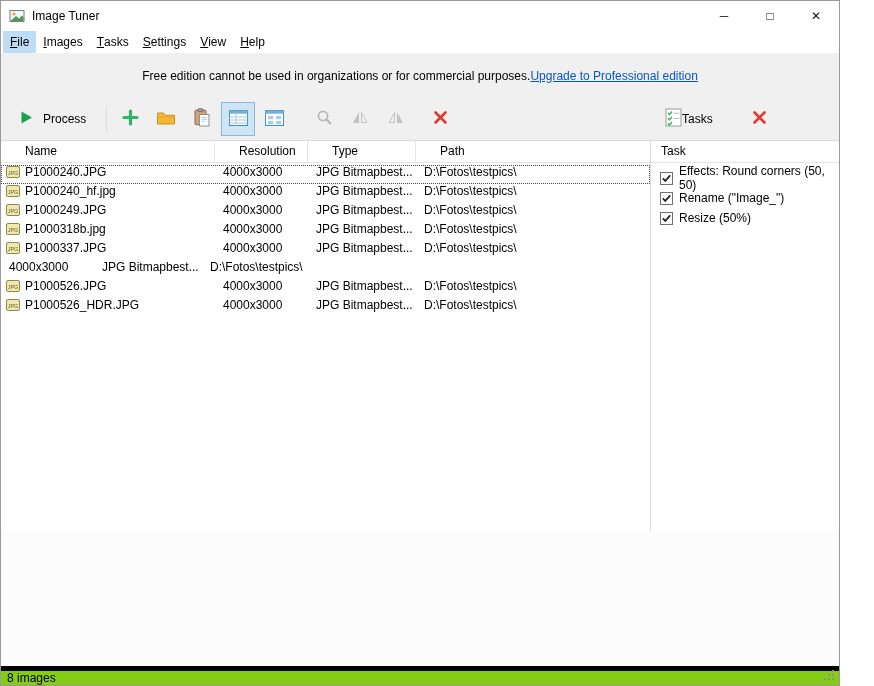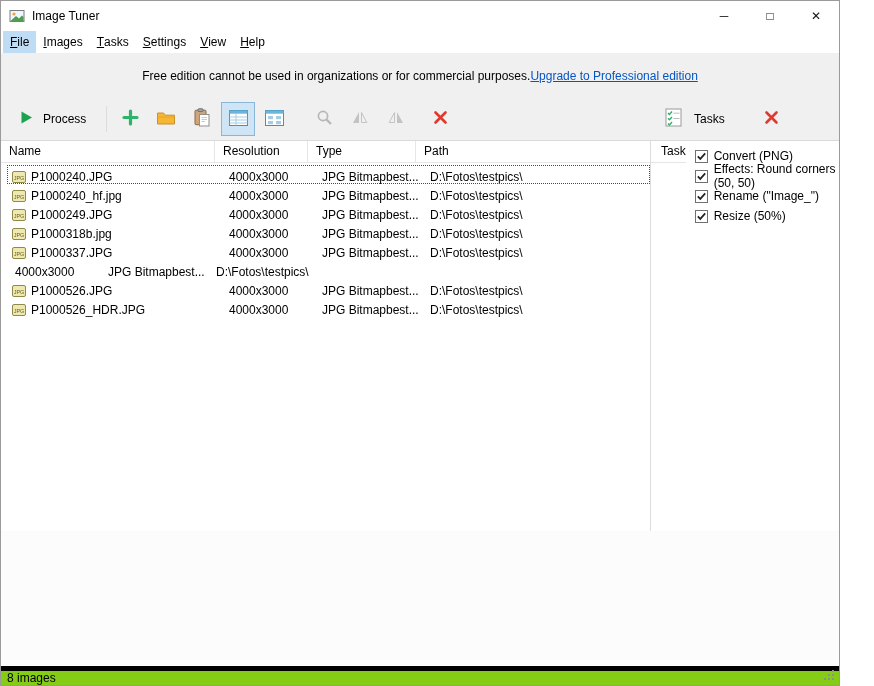--- a/index.html
+++ b/index.html
@@ -27,40 +27,40 @@
 
   
   .toolbar { height:43px; background:#f0f0f0; border-bottom:1px solid #d9d9d9; display:flex; align-items:center; padding-left:5px; position:relative; }
   .tbtn { height:34px; min-width:34px; display:flex; align-items:center; justify-content:center; margin:0 1px; border:1px solid transparent; cursor:default; }
   .tbtn.process { padding:0 13px 0 11px; gap:9px; }
   .tbtn.toggled { background:#cfe4f5; border-color:#88b7d8; }
   .tsep { width:1px; height:26px; background:#dcdcdc; margin:0 5px; }
   .tgap { width:14px; }
   .tgap.small { width:8px; }
   .tasks-group { position:absolute; left:652px; top:4px; display:flex; align-items:center; }
-  .tbtn.tasks { gap:12px; padding:0 10px; }
+  .tbtn.tasks { gap:0; padding:0 10px; }
   .tasks-group .xbtn { margin-left:18px; }
 
   
   .main { height:390px; display:flex; background:#fff; }
   .left-panel { width:649px; display:flex; flex-direction:column; }
   .vdivider { width:1px; background:#dcdcdc; }
-  .right-panel { flex:1; display:flex; flex-direction:row; }
+  .right-panel { flex:1; display:flex; flex-direction:column; }
 
   .thead { height:22px; display:flex; border-bottom:1px solid #e6e6e6; align-items:stretch; }
-  .hcell { padding-left:8px; border-right:1px solid #e6e6e6; line-height:21px; white-space:nowrap; overflow:hidden; }
+  .hcell { padding-left:24px; border-right:1px solid #e6e6e6; line-height:21px; white-space:nowrap; overflow:hidden; }
   .hcell.c-path, .hcell.task-h { border-right:none; }
   .hcell.task-h { padding-left:10px; }
   .c-name { width:214px; }
   .c-res  { width:93px; }
   .c-type { width:108px; }
   .c-path { flex:1; }
 
   .tbody { flex:1; overflow:hidden; padding-top:2px; }
-  .trow { height:19px; display:flex; align-items:flex-end;margin-left:6px; }
+  .trow { height:19px; display:flex; align-items:flex-start; }
   .trow.selected { outline:1px dotted #4a4a4a; outline-offset:-1px; }
   .cell { white-space:nowrap; overflow:hidden; padding-left:8px; }
   .cell.c-name { display:flex; align-items:center; gap:5px; padding-left:5px; }
 
   .task-list { padding-top:5px; }
   .task-item { height:20px; display:flex; align-items:center; gap:6px; padding-left:9px; }
   .checkbox { width:13px; height:13px; border:1px solid #707070; background:#fff; display:inline-flex; align-items:center; justify-content:center; flex:none; }
 
   
   .preview-area { height:135px; background:#fcfcfc; }
@@ -314,44 +314,36 @@
       <div class="thead">
         <span class="hcell task-h" style="flex:1">Task</span>
       </div>
       <div class="task-list">
           <div class="task-item">
             <span class="checkbox">
               <svg width="11" height="11" viewBox="0 0 11 11">
                 <path d="M1.8 5.4 L4.3 7.9 L9.2 2.4" stroke="#222" stroke-width="1.7" fill="none"></path>
               </svg>
             </span>
-            <span>Convert (PNG)</span>
+            <span>Effects: Round corners (50, 50)</span>
           </div>
           <div class="task-item">
             <span class="checkbox">
               <svg width="11" height="11" viewBox="0 0 11 11">
                 <path d="M1.8 5.4 L4.3 7.9 L9.2 2.4" stroke="#222" stroke-width="1.7" fill="none"></path>
               </svg>
             </span>
-            <span>Effects: Round corners (50, 50)</span>
+            <span>Rename ("Image_")</span>
           </div>
           <div class="task-item">
             <span class="checkbox">
               <svg width="11" height="11" viewBox="0 0 11 11">
                 <path d="M1.8 5.4 L4.3 7.9 L9.2 2.4" stroke="#222" stroke-width="1.7" fill="none"></path>
               </svg>
             </span>
-            <span>Rename ("Image_")</span>
-          </div>
-          <div class="task-item">
-            <span class="checkbox">
-              <svg width="11" height="11" viewBox="0 0 11 11">
-                <path d="M1.8 5.4 L4.3 7.9 L9.2 2.4" stroke="#222" stroke-width="1.7" fill="none"></path>
-              </svg>
-            </span>
             <span>Resize (50%)</span>
           </div>
         </div>
     </div>
   </div>
 
   <div class="preview-area"></div>
 
   <div class="statusbar">
     <span>8 images</span>

